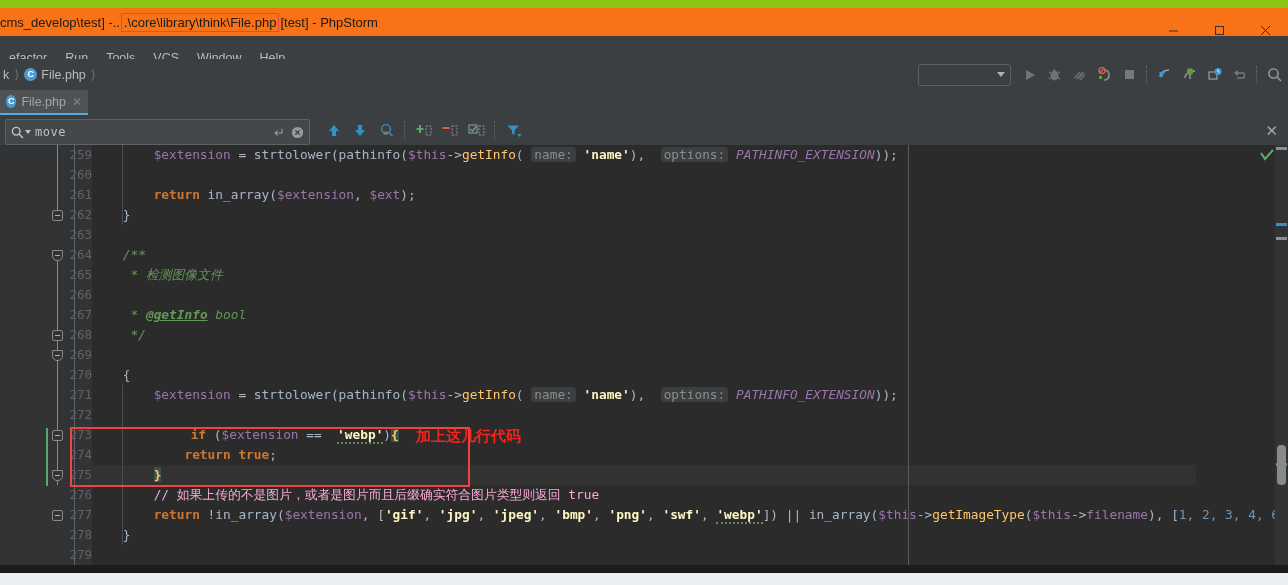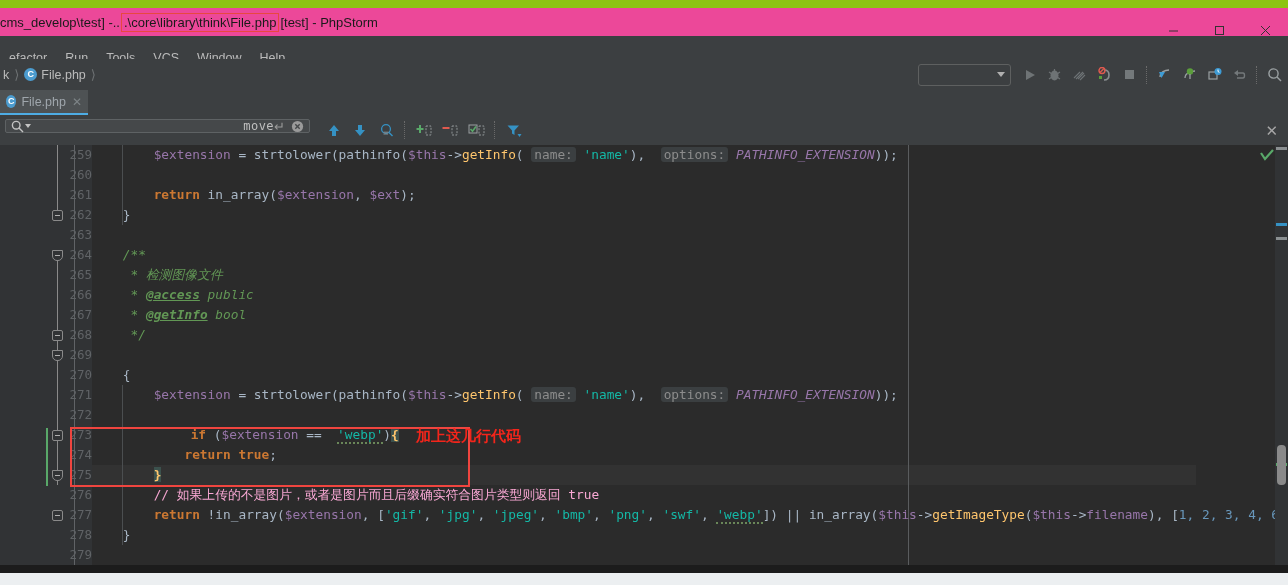--- a/index.html
+++ b/index.html
@@ -9,21 +9,21 @@
     font-family:"Liberation Sans",sans-serif;
     font-size:12px;
     -webkit-font-smoothing:antialiased;
   }
   .app{position:relative;width:1288px;height:585px;}
 
   
   .green-strip{position:absolute;left:0;top:0;width:1288px;height:8px;background:#8cc413;}
 
   
-  .titlebar{position:absolute;left:0;top:8px;width:1288px;height:28px;background:#ec4899;}
+  .titlebar{position:absolute;left:0;top:8px;width:1288px;height:28px;background:#f97316;}
   .title-text{
     position:absolute;left:0;top:5px;height:18px;line-height:18px;
     color:#1a1a1a;font-size:13px;white-space:nowrap;
     font-family:"Liberation Sans",sans-serif;
   }
   .title-seg{display:inline-block;vertical-align:middle;}
   .title-box{
     display:inline-block;vertical-align:middle;
     border:1px solid #e8483f;padding:0 2px;margin:0 1px;
     line-height:17px;
@@ -65,23 +65,23 @@
     position:absolute;left:0;top:0;height:25px;width:88px;background:#4e5254;
     border-bottom:2px solid #4eade5;display:flex;align-items:center;gap:5px;padding:0 6px;
     box-sizing:border-box;
   }
   .etab-label{color:#9fa6ac;font-size:12.5px;white-space:nowrap;}
   .etab-close{color:#7d8487;font-size:12px;margin-left:1px;}
 
   
   .findbar{position:absolute;left:0;top:115px;width:1288px;height:30px;background:#3c3f41;}
   .find-field{
-    position:absolute;left:5px;top:4px;width:305px;height:14px;
+    position:absolute;left:5px;top:4px;width:305px;height:26px;
     background:#45484a;border:1px solid #5e6264;border-radius:2px;
-    display:flex;align-items:center;box-sizing:border-box;text-align:right;
+    display:flex;align-items:center;box-sizing:border-box;
   }
   .find-text{
     color:#bfbfbf;font-family:"DejaVu Sans Mono",monospace;font-size:12px;
     margin-left:4px;flex:1;letter-spacing:0.5px;
   }
   .find-icons{display:flex;align-items:center;gap:6px;padding-right:5px;}
   .fb-btn{width:24px;height:24px;display:flex;align-items:center;justify-content:center;border-radius:3px;}
   .fb-group{position:absolute;top:3px;display:flex;align-items:center;gap:2px;}
   .fdiv{width:1px;height:18px;border-left:1px dotted #6a6a6a;margin:0 4px;}
   .cbx{
@@ -108,21 +108,21 @@
   .code{
     position:absolute;left:0;top:0;height:20px;line-height:20px;white-space:pre;
     font-family:"DejaVu Sans Mono",monospace;font-size:12.8px;
     color:#a9b7c6;
   }
   .caret-line{position:absolute;left:0;width:1196px;height:20px;background:#323232;}
   
   .kw{color:#cc7832;font-weight:bold;}
   .var{color:#9876aa;}
   .fn{color:#ffc66d;}
-  .str{color:#14b8a6;}
+  .str{color:#fef9c3;font-weight:bold;}
   .num{color:#6897bb;}
   .cmt{color:#f9a8d4;}
   .doc{color:#629755;font-style:italic;}
   .doctag{color:#629755;font-weight:bold;font-style:italic;text-decoration:underline;}
   .const{color:#9876aa;font-style:italic;}
   .plain{color:#a9b7c6;}
   .punct{color:#a9b7c6;}
   .hint{
     background:#3b3f41;color:#8c8c8c;border-radius:3px;padding:0 3px;font-style:normal;
   }
@@ -422,21 +422,20 @@
       <div class="code" style="top:0px;left:0px;"><span class="plain">        </span><span class="var">$extension</span> <span class="punct">=</span> <span class="plain">strtolower</span><span class="punct">(</span><span class="plain">pathinfo</span><span class="punct">(</span><span class="var">$this</span><span class="punct">-&gt;</span><span class="fn">getInfo</span><span class="punct">(</span> <span class="hint">name:</span> <span class="str">'name'</span><span class="punct">),</span>  <span class="hint">options:</span> <span class="const">PATHINFO_EXTENSION</span><span class="punct">));</span></div>
 
       <div class="code" style="top:40px;left:0px;"><span class="plain">        </span><span class="kw">return</span> <span class="plain">in_array</span><span class="punct">(</span><span class="var">$extension</span><span class="punct">,</span> <span class="var">$ext</span><span class="punct">);</span></div>
 
       <div class="code" style="top:60px;left:0px;"><span class="plain">    </span><span class="punct">}</span></div>
 
       <div class="code" style="top:100px;left:0px;"><span class="plain">    </span><span class="doc">/**</span></div>
 
       <div class="code" style="top:120px;left:0px;"><span class="plain">     </span><span class="doc">* </span><span class="doc" title="">检测图像文件</span></div>
 
-      <div class="code" style="top:140px;left:0px;"><span class="plain">     </span><span class="doc">* </span><span class="doctag">@access</span><span class="doc"> public</span></div>
 
       <div class="code" style="top:160px;left:0px;"><span class="plain">     </span><span class="doc">* </span><span class="doctag">@getInfo</span><span class="doc"> bool</span></div>
 
       <div class="code" style="top:180px;left:0px;"><span class="plain">     </span><span class="doc">*/</span></div>
 
 
       <div class="code" style="top:220px;left:0px;"><span class="plain">    </span><span class="punct">{</span></div>
 
       <div class="code" style="top:240px;left:0px;"><span class="plain">        </span><span class="var">$extension</span> <span class="punct">=</span> <span class="plain">strtolower</span><span class="punct">(</span><span class="plain">pathinfo</span><span class="punct">(</span><span class="var">$this</span><span class="punct">-&gt;</span><span class="fn">getInfo</span><span class="punct">(</span> <span class="hint">name:</span> <span class="str">'name'</span><span class="punct">),</span>  <span class="hint">options:</span> <span class="const">PATHINFO_EXTENSION</span><span class="punct">));</span></div>
 

